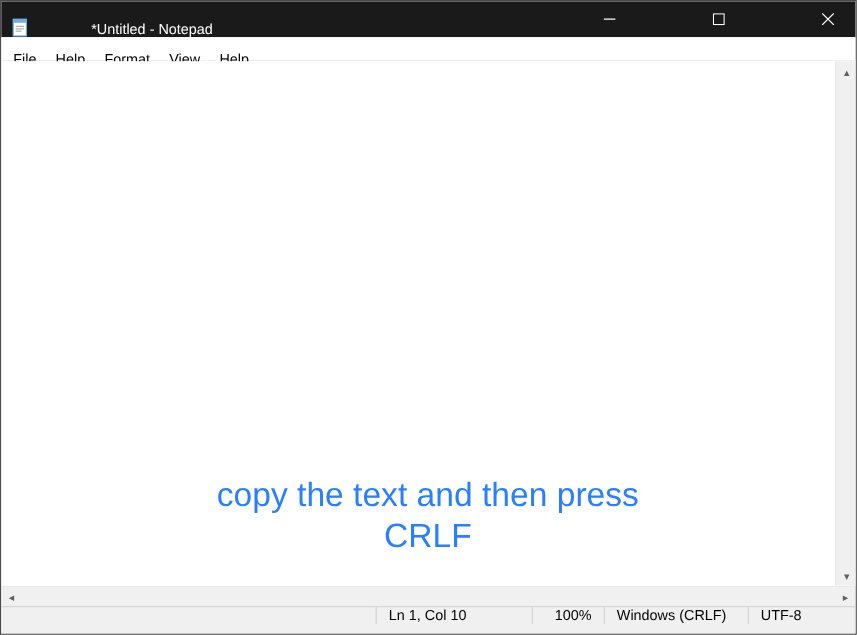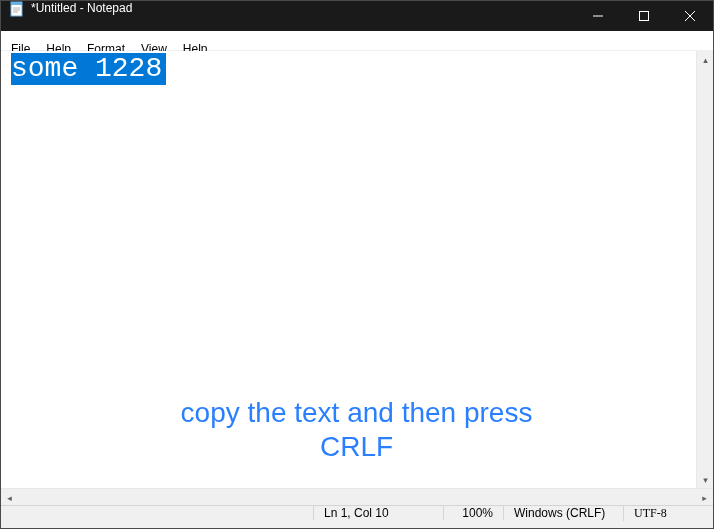--- a/index.html
+++ b/index.html
@@ -5,22 +5,23 @@
     * { margin: 0; padding: 0; box-sizing: border-box; }
     body {
       width: 714px; height: 529px;
       font-family: "Segoe UI", Tahoma, sans-serif;
       background: #fff; overflow: hidden;
       border: 1px solid #4a4a4a;
       display: flex; flex-direction: column;
     }
     .title-bar {
       height: 30px; background: #1a1a1a; color: #fff;
-      display: flex; align-items: flex-start;
+      display: flex; align-items: flex-end;
       font-size: 12px;
+      gap: 45px;
     }
     .title-bar .app-icon {
       width: 16px; height: 16px; margin: 0 6px 0 8px;
       display: inline-flex; align-items: center; justify-content: center;
     }
     .title-bar .title-text { flex: 0 0 auto; }
     .title-bar .spacer { flex: 1; }
     .win-btn {
       width: 46px; height: 30px; display: flex;
       align-items: center; justify-content: center;
@@ -85,21 +86,21 @@
     }
     .status-cell {
       border-left: 1px solid #d4d4d4;
       padding: 0 10px; display: flex; align-items: center;
       white-space: nowrap;
     }
     .status-cell.first { border-left: none; flex: 1; }
     .status-cell.pos { width: 130px; }
     .status-cell.zoom { width: 60px; justify-content: flex-end; }
     .status-cell.eol { width: 120px; }
-    .status-cell.enc { width: 90px; font-family: Liberation Serif, serif; }
+    .status-cell.enc { width: 90px; }
   </style>
 </head>
 <body>
 
 <div class="title-bar">
   <span class="app-icon">
     <svg width="16" height="16" viewBox="0 0 16 16">
       <rect x="2" y="1" width="11" height="14" fill="#fff" stroke="#6ab0e0" stroke-width="1"></rect>
       <rect x="2" y="1" width="11" height="3" fill="#6ab0e0"></rect>
       <line x1="4" y1="7" x2="11" y2="7" stroke="#b0b0b0" stroke-width="1"></line>
@@ -130,21 +131,20 @@
 <div class="menu-bar">
   <div class="menu-item">File</div>
   <div class="menu-item">Help</div>
   <div class="menu-item">Format</div>
   <div class="menu-item">View</div>
   <div class="menu-item">Help</div>
 </div>
 
 <div class="editor-area">
   <div class="text-content">
-    <span class="selected-text">some 1228</span>
     <div class="instruction">
       <div>copy the text and then press</div>
       <div>CRLF</div>
     </div>
   </div>
   <div class="vscroll">
     <div class="arrow up">▴</div>
     <div class="arrow down">▾</div>
   </div>
 </div>

